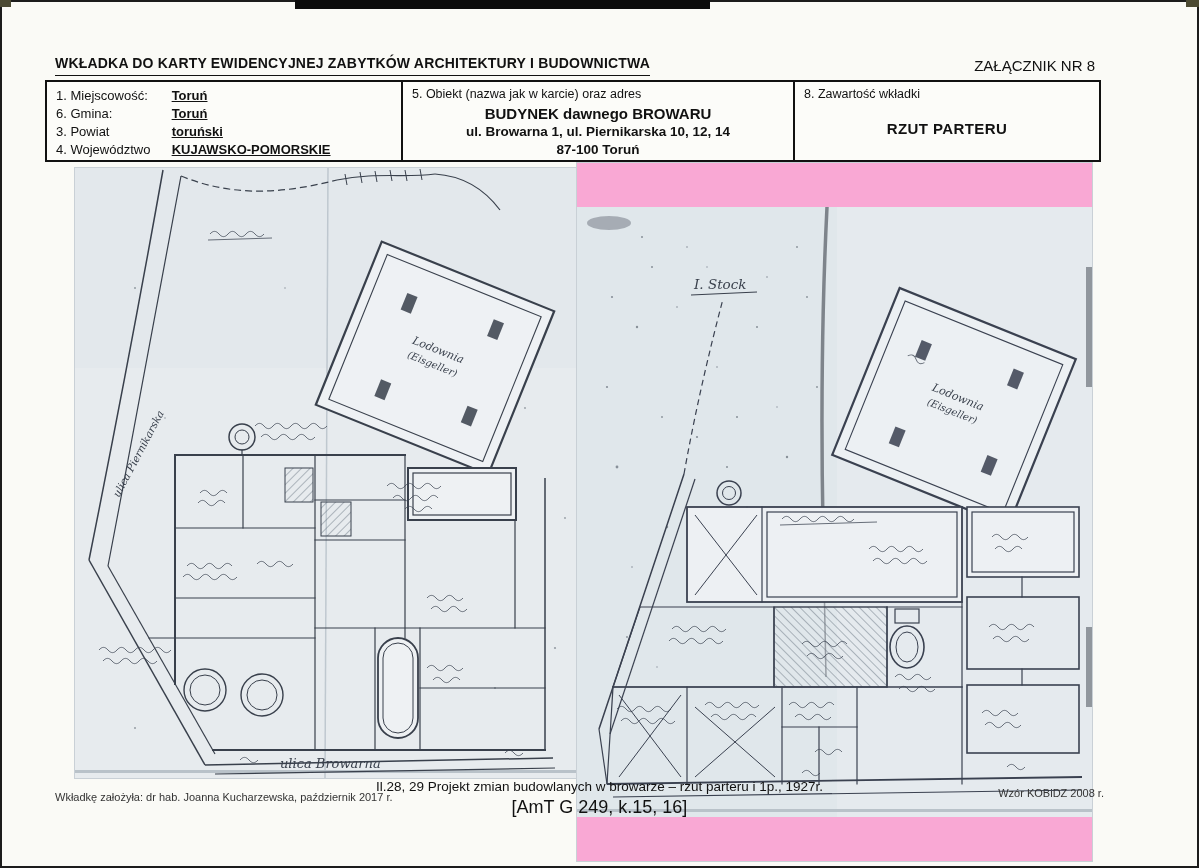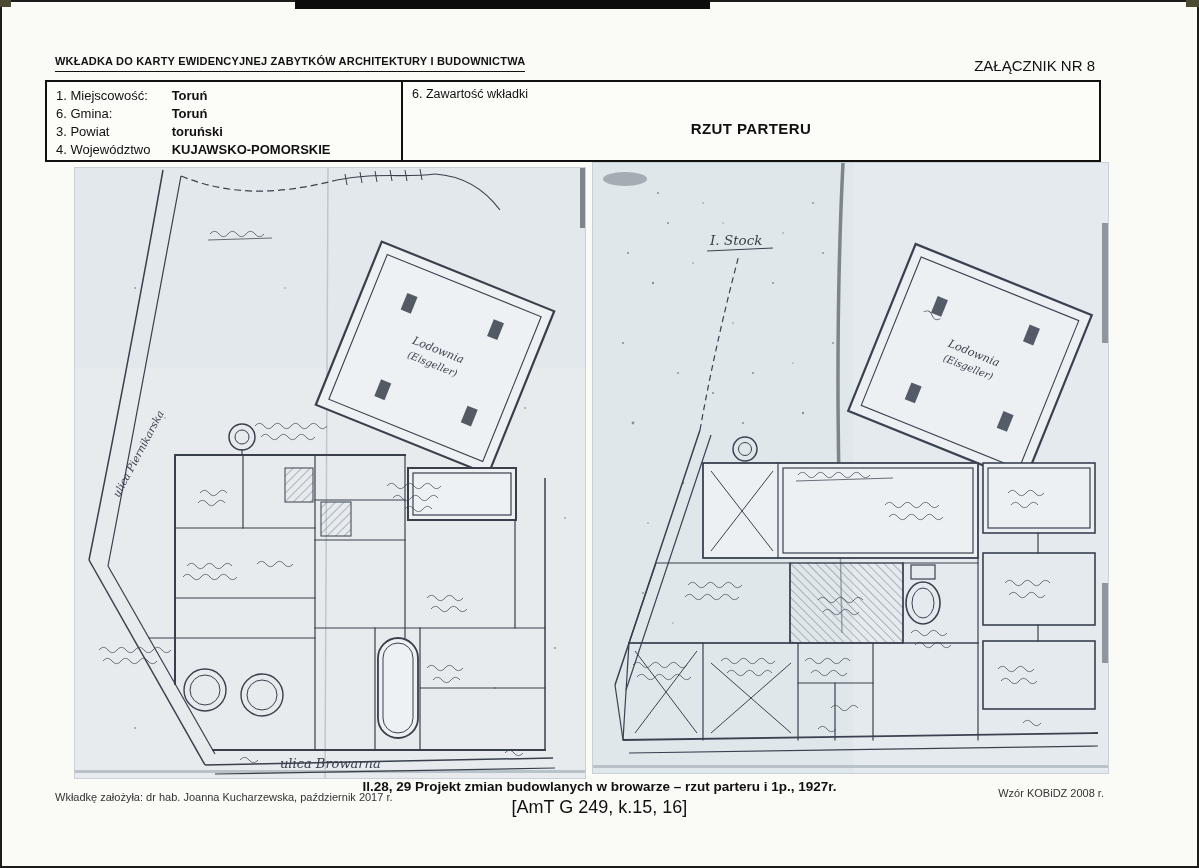--- a/index.html
+++ b/index.html
@@ -13,52 +13,52 @@
   .edge-left{left:0;top:0;width:2px;height:868px;}
   .edge-right{right:0;top:0;width:2px;height:868px;}
   .edge-bottom{left:0;bottom:0;width:1199px;height:2px;}
   .top-bar{position:absolute;left:295px;top:0;width:415px;height:9px;background:#0c0c0c;}
   .corner{position:absolute;background:#4c4a33;}
   .corner-tl{left:0;top:0;width:11px;height:7px;}
   .corner-tr{right:0;top:0;width:13px;height:7px;}
 
   .doc-title{
     position:absolute;left:55px;top:55px;
-    font-size:11px;font-weight:bold;letter-spacing:.2px;
+    font-size:14px;font-weight:bold;letter-spacing:.2px;
     border-bottom:1.5px solid #111;padding-bottom:4px;
   }
   .doc-attachment{
     position:absolute;right:104px;top:57px;
     font-size:15px;font-weight:normal;
   }
 
   .header-table{
     position:absolute;left:45px;top:80px;width:1056px;height:82px;
     border:2px solid #111;display:flex;box-sizing:border-box;background:#fcfcf9;
   }
   .cell{box-sizing:border-box;padding:5px 9px;border-right:2px solid #111;}
   .cell-location{width:356px;}
   .cell-object{width:392px;}
   .cell-contents{flex:1;border-right:none;}
   .field-row{font-size:13px;line-height:18px;white-space:nowrap;}
   .field-label{display:inline-block;width:112px;}
-  .field-value{font-weight:bold;}
+  .field-value{font-weight:bold;text-decoration:underline;}
   .obj-label{font-size:12.5px;line-height:15px;}
   .obj-name{text-align:center;font-weight:bold;font-size:15px;line-height:19px;margin-top:2px;}
   .obj-addr,.obj-city{text-align:center;font-weight:bold;font-size:13.5px;line-height:18px;}
   .contents-label{font-size:12.5px;line-height:15px;}
   .contents-value{text-align:center;font-weight:bold;font-size:15px;letter-spacing:.4px;margin-top:18px;}
 
   .plan{position:absolute;outline:1px solid #c9d0d6;}
   .plan-left{left:75px;top:168px;width:510px;height:610px;background:#e7ebee;}
-  .plan-right{left:593px;top:163px;width:515px;height:610px;background:#c4b5fd;}
+  .plan-right{left:577px;top:163px;width:515px;height:698px;background:#f9a8d4;}
   .plan svg{display:block;width:100%;height:100%;}
   .handtext{font-family:"DejaVu Serif",serif;font-style:italic;fill:#39404c;}
 
-  .caption1{position:absolute;left:0;right:0;top:779px;text-align:center;font-size:13.5px;font-weight:bold;}
+  .caption1{position:absolute;left:0;right:0;top:779px;text-align:center;font-size:13.5px;font-weight:normal;}
   .caption2{position:absolute;left:0;right:0;top:797px;text-align:center;font-size:18px;}
   .footer-left{position:absolute;left:55px;top:791px;font-size:11px;color:#333;}
   .footer-right{position:absolute;right:95px;top:787px;font-size:11px;color:#333;text-align:center;}
 </style>
 </head>
 <body>
 
 <div class="page">
 
   <div class="edge edge-top"></div>
@@ -84,22 +84,28 @@
       </div>
       <div class="field-row">
         <span class="field-label">3. Powiat</span>
         <span class="field-value">toruński</span>
       </div>
       <div class="field-row">
         <span class="field-label">4. Województwo</span>
         <span class="field-value">KUJAWSKO-POMORSKIE</span>
       </div>
     </div>
+    <div class="cell cell-object">
+      <div class="obj-label">5. Obiekt (nazwa jak w karcie) oraz adres</div>
+      <div class="obj-name">BUDYNEK dawnego BROWARU</div>
+      <div class="obj-addr">ul. Browarna 1, ul. Piernikarska 10, 12, 14</div>
+      <div class="obj-city">87-100 Toruń</div>
+    </div>
     <div class="cell cell-contents">
-      <div class="contents-label">6. Zawartość wkładki</div>
+      <div class="contents-label">8. Zawartość wkładki</div>
       <div class="contents-value">RZUT PARTERU</div>
     </div>
   </div>
 
   <div class="plan plan-left">
     <svg viewBox="0 0 510 610">
       <defs>
         <pattern id="hatchA" width="6" height="6" patternUnits="userSpaceOnUse" patternTransform="rotate(45)">
           <line x1="0" y1="0" x2="0" y2="6" stroke="#707c88" stroke-width="1"></line>
         </pattern>

